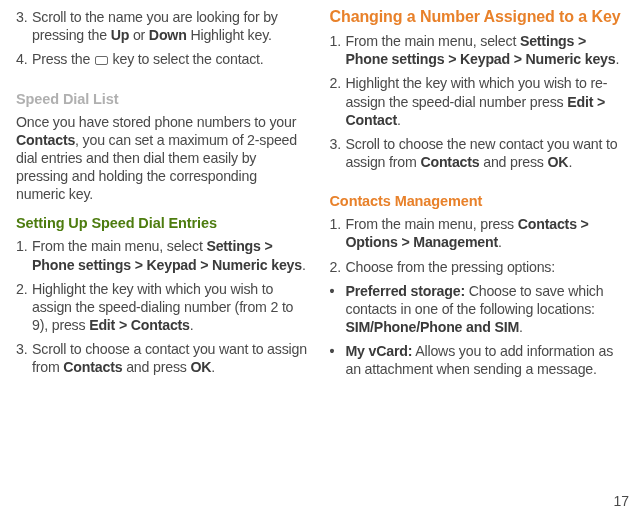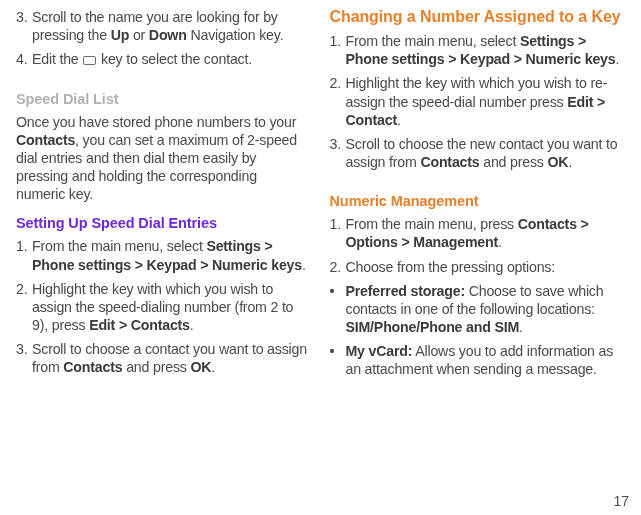--- a/index.html
+++ b/index.html
@@ -15,21 +15,21 @@
   .columns { display: flex; gap: 22px; }
   .col { flex: 1; min-width: 0; }
   .list-item { display: flex; margin-bottom: 6px; line-height: 1.28; font-size: 14.2px; letter-spacing: -0.2px; }
   .list-item .num { flex: 0 0 16px; }
   .list-item .txt { flex: 1; }
   .bullet-item { display: flex; margin-bottom: 6px; line-height: 1.28; font-size: 14.2px; letter-spacing: -0.2px; }
   .bullet-item .dot { flex: 0 0 16px; font-weight: bold; }
   .bullet-item .txt { flex: 1; }
   .para { margin-bottom: 6px; line-height: 1.28; font-size: 14.2px; letter-spacing: -0.2px; }
   .h-gray { color: #b0b0b0; font-weight: bold; font-size: 14.5px; margin-top: 22px; margin-bottom: 6px; letter-spacing: -0.1px; }
-  .h-orange { color: #6d28d9; font-weight: bold; font-size: 14.5px; margin-top: 12px; margin-bottom: 6px; letter-spacing: -0.1px; }
+  .h-orange { color: #4d7c0f; font-weight: bold; font-size: 14.5px; margin-top: 12px; margin-bottom: 6px; letter-spacing: -0.1px; }
   .h-orange2 { color: #e8812a; font-weight: bold; font-size: 16px; margin-bottom: 6px; letter-spacing: -0.1px; }
   b { color: #3b3b3b; font-weight: bold; }
   .key-icon {
     display: inline-block;
     width: 13px; height: 9px;
     border: 1.4px solid #6a6a6a;
     border-radius: 2px;
     vertical-align: -1px;
     margin: 0 1px;
   }
@@ -42,28 +42,28 @@
 </style>
 </head>
 <body>
 
 <div class="columns">
   <div class="col">
 
     <div class="list-item">
       <span class="num">3.</span>
       <span class="txt">
-        <span>Scroll to the name you are looking for by pressing the </span><b>Up</b><span> or </span><b>Down</b><span> Navigation key.</span>
+        <span>Scroll to the name you are looking for by pressing the </span><b>Up</b><span> or </span><b>Down</b><span> Highlight key.</span>
       </span>
     </div>
 
     <div class="list-item">
       <span class="num">4.</span>
       <span class="txt">
-        <span>Edit the </span><span class="key-icon"></span><span> key to select the contact.</span>
+        <span>Press the </span><span class="key-icon"></span><span> key to select the contact.</span>
       </span>
     </div>
 
     <div class="h-gray">Speed Dial List</div>
 
     <div class="para">
       <span>Once you have stored phone numbers to your </span><b>Contacts</b><span>, you can set a maximum of 2-speed dial entries and then dial them easily by pressing and holding the corresponding numeric key.</span>
     </div>
 
     <div class="h-orange">Setting Up Speed Dial Entries</div>
@@ -109,21 +109,21 @@
       </span>
     </div>
 
     <div class="list-item">
       <span class="num">3.</span>
       <span class="txt">
         <span>Scroll to choose the new contact you want to assign from </span><b>Contacts</b><span> and press </span><b>OK</b><span>.</span>
       </span>
     </div>
 
-    <div class="h-gray" style="color:#e8812a">Numeric Management</div>
+    <div class="h-gray" style="color:#e8812a">Contacts Management</div>
 
 
     <div class="list-item">
       <span class="num">1.</span>
       <span class="txt">
         <span>From the main menu, press </span><b>Contacts &gt; Options &gt; Management</b><span>.</span>
       </span>
     </div>
 
     <div class="list-item">

